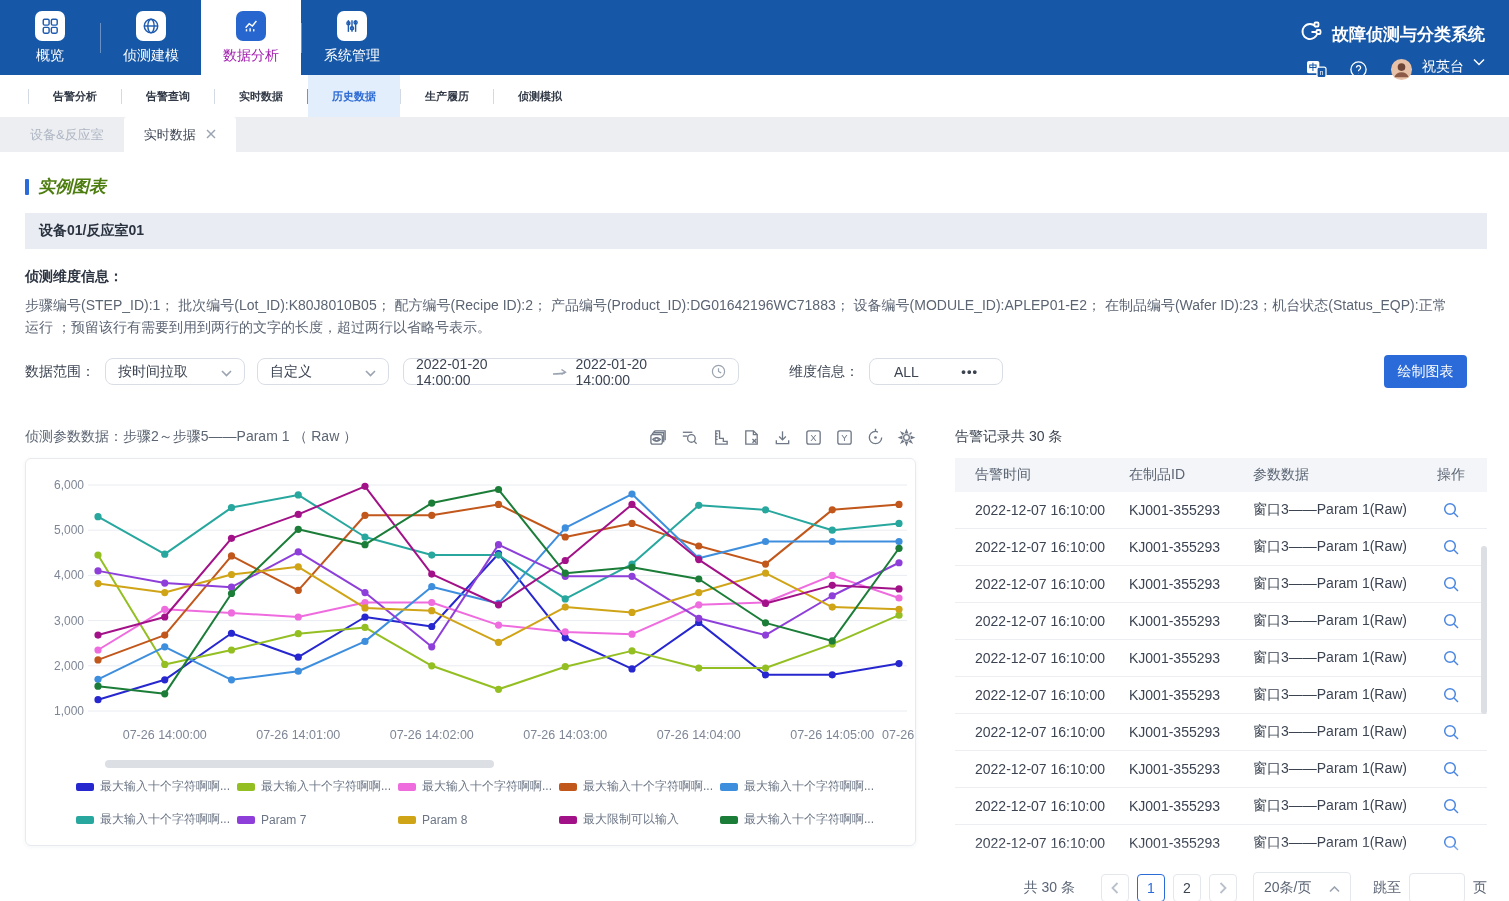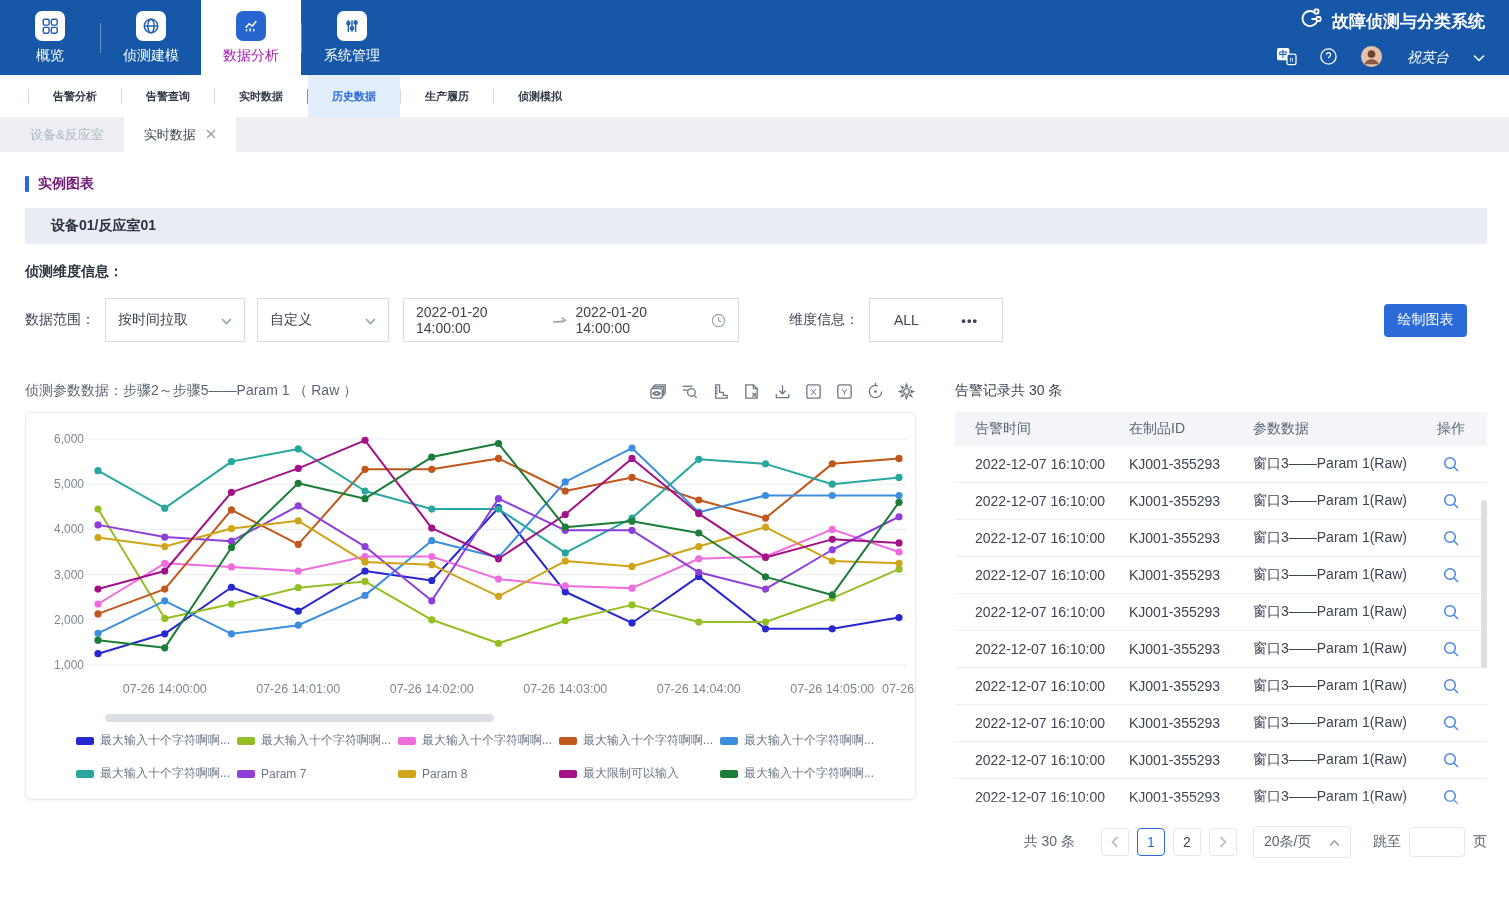--- a/index.html
+++ b/index.html
@@ -12,51 +12,51 @@
   .tn-item { width:100px; display:flex; flex-direction:column; align-items:center; justify-content:center; gap:6px; cursor:pointer; }
   .tn-item:first-child { margin-left:0; }
   .tn-tile { width:30px; height:30px; border-radius:7px; background:#fff; display:flex; align-items:center; justify-content:center; }
   .tn-tile svg { stroke:#1f5cb0; fill:none; stroke-width:1.6; }
   .tn-label { color:#fff; font-size:14px; }
   .tn-item.active { background:#fff; }
   .tn-item.active .tn-tile { background:#2766cf; }
   .tn-item.active .tn-tile svg { stroke:#fff; }
   .tn-item.active .tn-label { color:#a21caf; }
   .tn-div { width:1px; height:30px; background:rgba(255,255,255,.35); align-self:center; }
-  .tn-right { position:absolute; right:24px; top:7px; display:flex; flex-direction:column; align-items:flex-end; gap:9px; }
+  .tn-right { position:absolute; right:24px; top:20px; display:flex; flex-direction:column; align-items:flex-end; gap:9px; }
   .tn-title-row { display:flex; align-items:center; gap:10px; color:#fff; font-size:17px; font-weight:bold; }
   .tn-user-row { display:flex; align-items:center; gap:22px; color:#fff; font-size:14px; }
-  .usr { display:flex; align-items:center; gap:24px; cursor:pointer;font-style:italic; }
+  .usr { display:flex; align-items:flex-start; gap:9px; cursor:pointer; }
 
   
   .subnav { height:42px; background:#fff; display:flex; align-items:stretch; padding-left:28px; }
   .sn-div { width:1px; height:15px; background:#d4dae3; align-self:center; }
   .sn-div.teal { background:#35b9a2; }
   .sn-item { padding:0 24px; display:flex; align-items:center; font-size:11px; font-weight:bold; color:#323a47; cursor:pointer; }
   .sn-item.active { background:#e2eefb; color:#2e6bd4; }
 
   
   .tabstrip { height:35px; background:#eceef2; display:flex; align-items:stretch; padding-left:10px; }
   .tab { padding:0 20px; display:flex; align-items:center; gap:10px; font-size:13px; color:#aeb6c3; cursor:pointer; }
   .tab.active { background:#fff; color:#3c4452; border-radius:3px 3px 0 0; }
   .tab .x svg { stroke:#9aa3b0; stroke-width:1.5; }
 
   
   .content { padding:0 22px 0 25px; }
   .sec-head { margin-top:23px; display:flex; align-items:center; gap:9px; }
   .sec-bar { width:4px; height:16px; background:#2b6bd9; border-radius:1px; }
-  .sec-title { font-size:14px; font-weight:bold; color:#701a75; }
-  .banner { margin-top:15px; height:36px; background:#e9edf3; display:flex; align-items:center; padding-left:26px; font-size:14px; font-weight:bold; color:#2b3340; }
+  .sec-title { font-size:17px; font-weight:bold; color:#4d7c0f;font-style:italic; }
+  .banner { margin-top:15px; height:36px; background:#e9edf3; display:flex; align-items:center; padding-left:14px; font-size:14px; font-weight:bold; color:#2b3340; }
   .dim-label { margin-top:19px; font-size:14px; font-weight:bold; color:#2b3340; }
   .dim-text { margin-top:8px; font-size:14px; color:#5c6573; line-height:22px; width:1435px; }
 
   
   .filters { margin-top:17px; display:flex; align-items:center; }
   .f-label { font-size:14px; color:#3c4452; margin-right:10px; }
-  .box { height:44px; border:1px solid #d9dee6; border-radius:0; background:#fff; display:flex; align-items:center; font-size:14px; color:#3c4452; cursor:pointer; }
+  .box { height:27px; border:1px solid #d9dee6; border-radius:8px; background:#fff; display:flex; align-items:center; font-size:14px; color:#3c4452; cursor:pointer; }
   .sel1 { width:140px; padding:0 12px; justify-content:space-between; margin-right:12px; }
   .sel2 { width:132px; padding:0 12px; justify-content:space-between; margin-right:14px; }
   .datebox { width:336px; padding:0 12px; gap:9px; margin-right:50px; }
   .dim-sel { width:134px; padding:0 24px; justify-content:space-between; }
   .dots { color:#3c4452; font-weight:bold; letter-spacing:1px; font-size:13px; }
   .chev svg { stroke:#9aa3b0; stroke-width:1.6; fill:none; }
   .draw-btn { margin-left:auto; margin-right:20px; width:83px; height:33px; background:#2b6bd9; color:#fff; font-size:14px; border:none; border-radius:4px; cursor:pointer; }
 
   
   .main { margin-top:34px; display:flex; justify-content:space-between; }
@@ -229,20 +229,21 @@
   <div class="content">
 
     <div class="sec-head">
       <span class="sec-bar"></span>
       <span class="sec-title">实例图表</span>
     </div>
 
     <div class="banner">设备01/反应室01</div>
 
     <div class="dim-label">侦测维度信息：</div>
+    <div class="dim-text">步骤编号(STEP_ID):1； 批次编号(Lot_ID):K80J8010B05； 配方编号(Recipe ID):2； 产品编号(Product_ID):DG01642196WC71883； 设备编号(MODULE_ID):APLEP01-E2； 在制品编号(Wafer ID):23；机台状态(Status_EQP):正常运行 ；预留该行有需要到用到两行的文字的长度，超过两行以省略号表示。</div>
 
     <div class="filters">
       <span class="f-label">数据范围：</span>
       <div class="box sel1">
         <span>按时间拉取</span>
         <span class="chev"><svg width="11" height="7" viewBox="0 0 11 7">
               <polyline points="1,1 5.5,5.5 10,1"></polyline>
             </svg></span>
       </div>
       <div class="box sel2">

